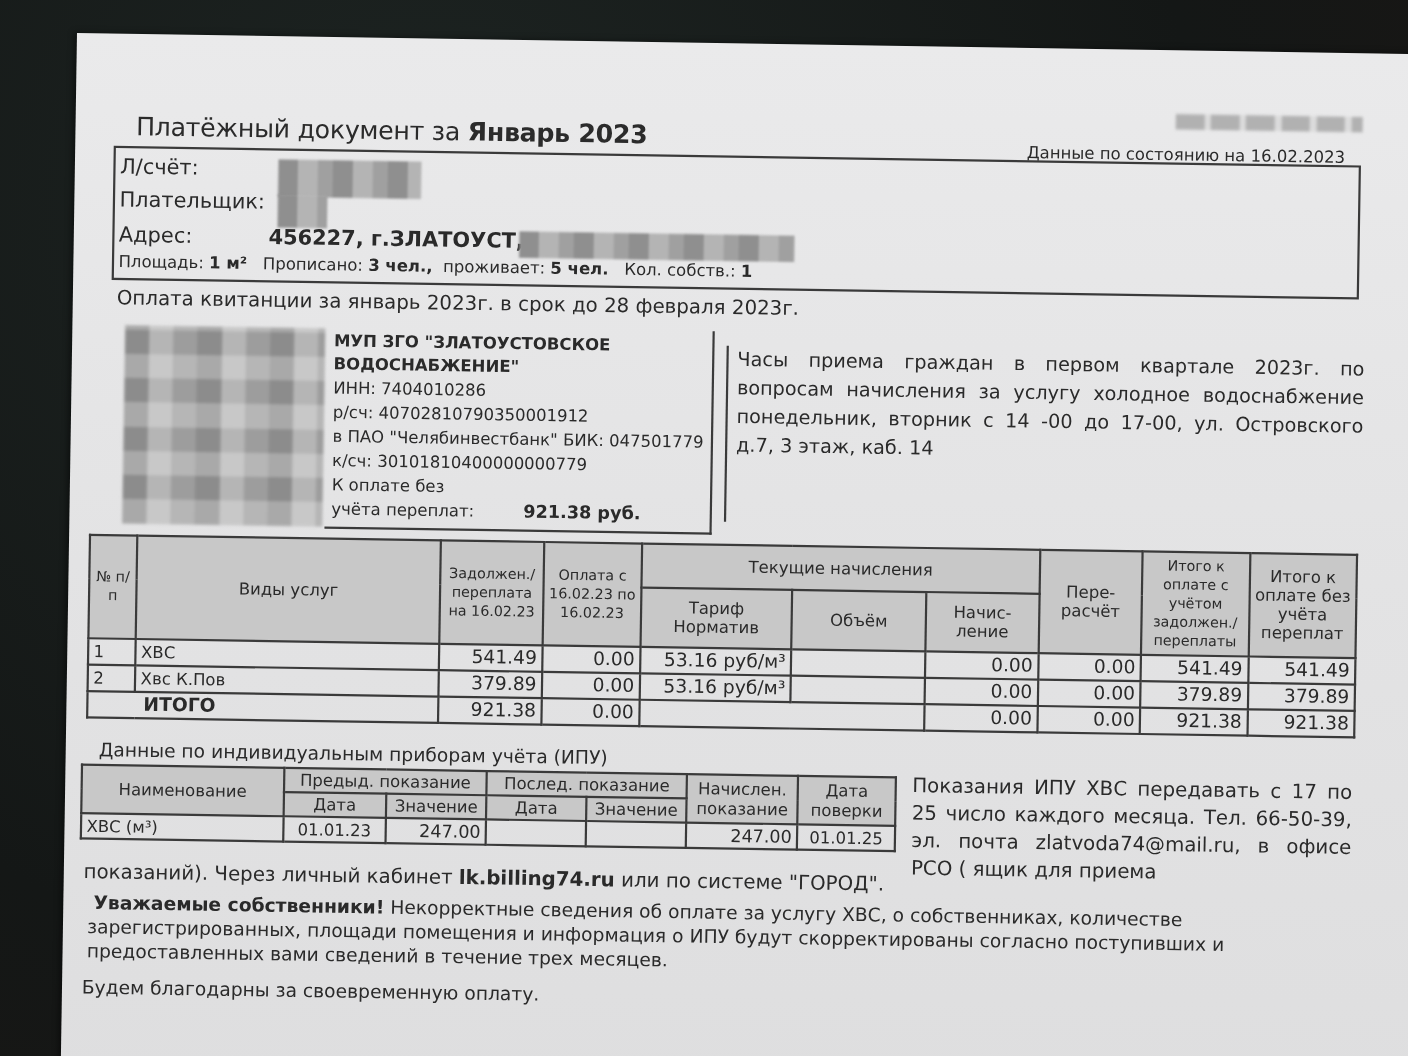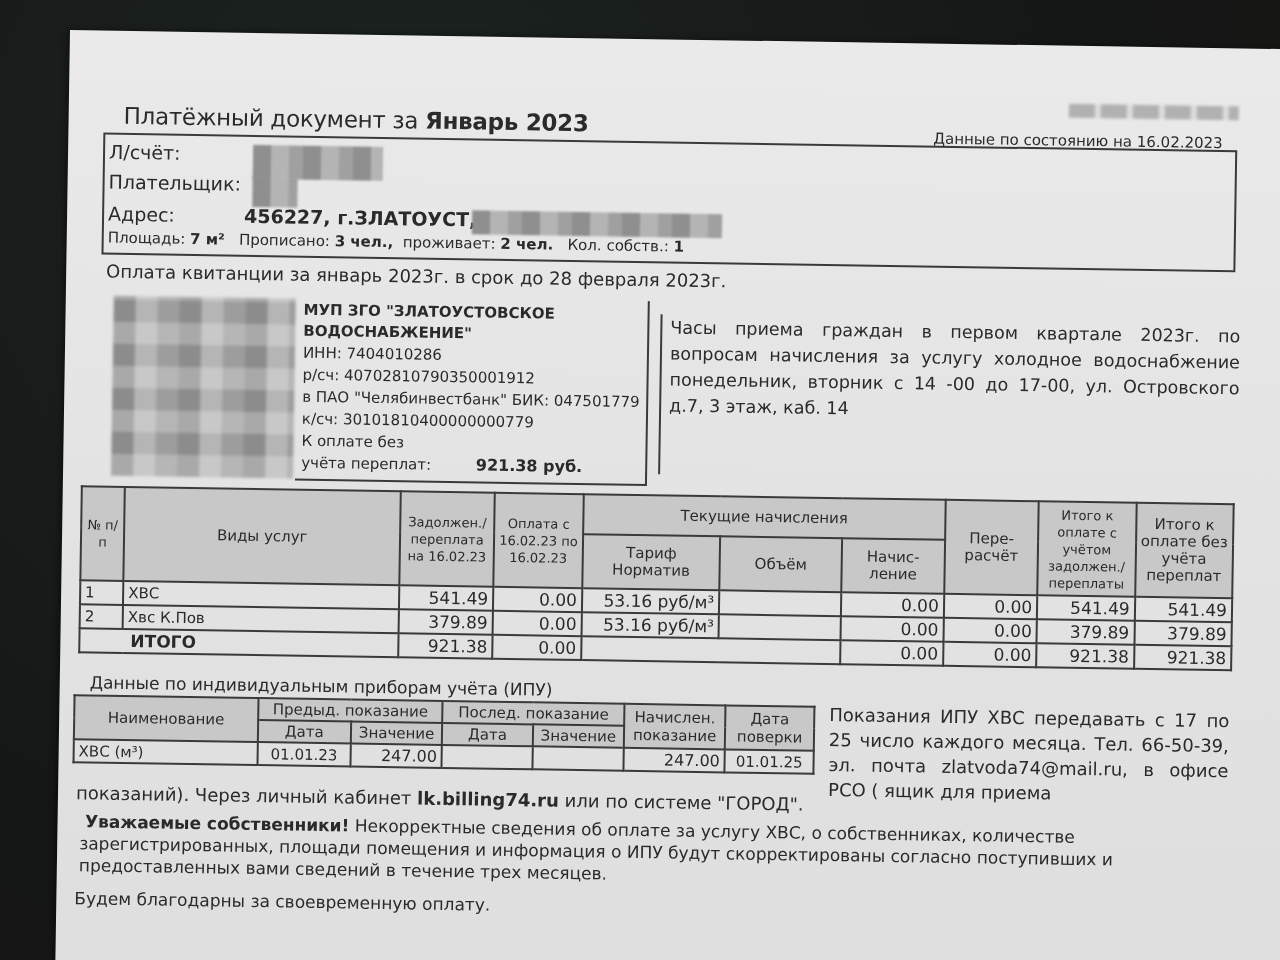--- a/index.html
+++ b/index.html
@@ -71,25 +71,25 @@
   <div class="abs info-box">
     <div class="abs lbl" style="left:4px;top:6px">Л/счёт:</div>
     <div class="abs redact" style="left:148px;top:8px;width:130px;height:34px"></div>
     <div class="abs lbl" style="left:4px;top:36px">Плательщик:</div>
     <div class="abs redact" style="left:148px;top:40px;width:45px;height:30px"></div>
     <div class="abs lbl" style="left:4px;top:68px">Адрес:</div>
     <div class="abs addr" style="left:140px;top:68px">456227, г.ЗЛАТОУСТ,</div>
     <div class="abs redact" style="left:368px;top:70px;width:250px;height:24px"></div>
     <div class="abs meta-line" style="left:4px;top:94px">
       <span>Площадь:</span>
-      <b>7 м²</b>&nbsp;&nbsp;
+      <b>1 м²</b>&nbsp;&nbsp;
       <span>Прописано:</span>
       <b>3 чел.,</b>&nbsp;
       <span>проживает:</span>
-      <b>2 чел.</b>&nbsp;&nbsp;
+      <b>5 чел.</b>&nbsp;&nbsp;
       <span>Кол. собств.:</span>
       <b>1</b>
     </div>
   </div>
 
   <div class="abs deadline">Оплата квитанции за январь 2023г. в срок  до 28 февраля 2023г.</div>
 
   <div class="abs qr"></div>
 
   <div class="abs org-box">

